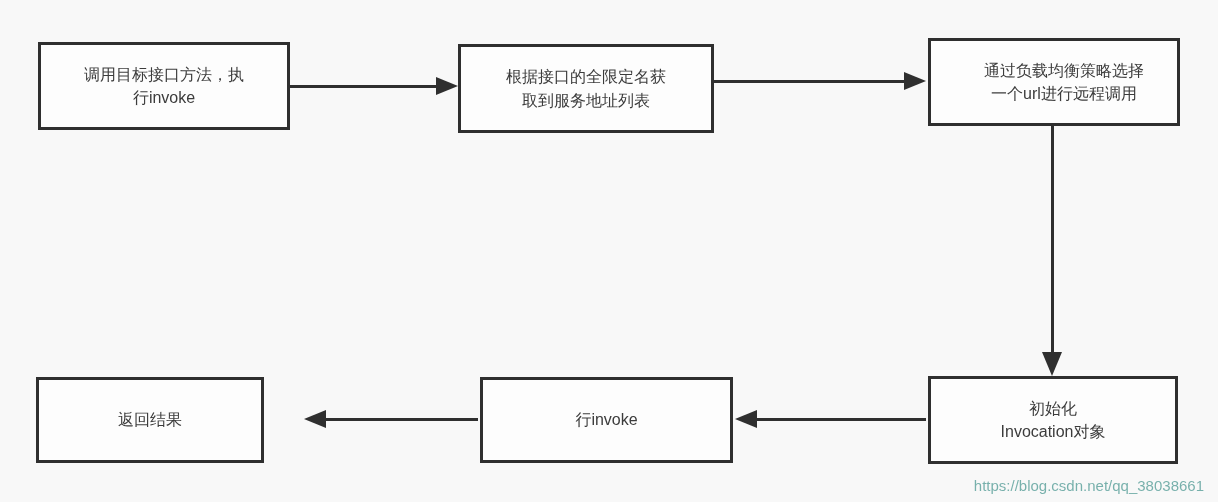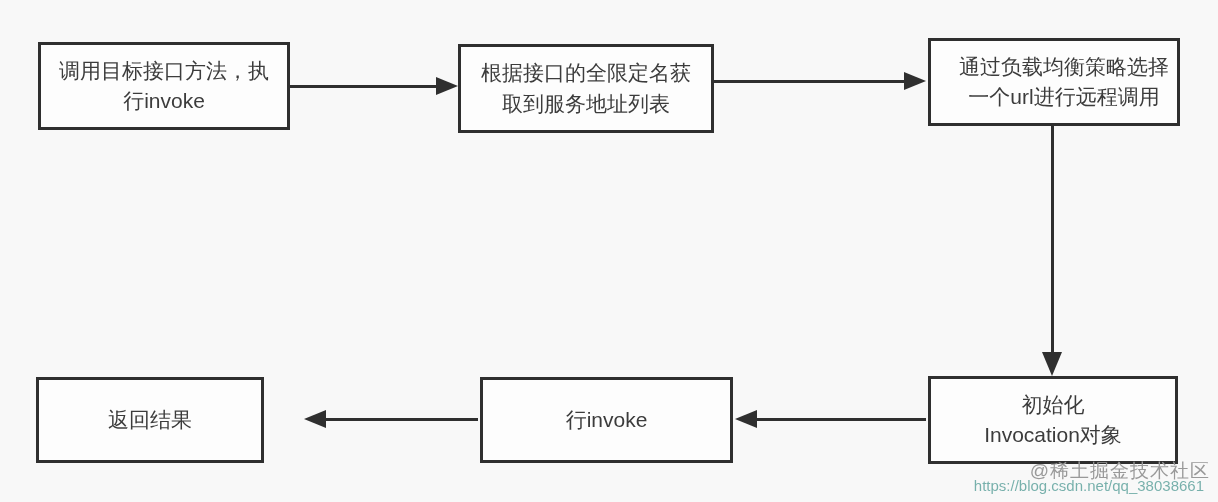--- a/index.html
+++ b/index.html
@@ -14,21 +14,21 @@
   .node {
     position: absolute;
     box-sizing: border-box;
     background: #fdfdfd;
     border: 3px solid #2f2f2f;
     display: flex;
     align-items: center;
     justify-content: center;
     text-align: center;
     color: #3c3c3c;
-    font-size: 21px;
+    font-size: 16px;
     line-height: 1.45;
   }
   .node span { white-space: pre-line; }
   .n1 { left: 38px;  top: 42px;  width: 252px; height: 88px; }
   .n2 { left: 458px; top: 44px;  width: 256px; height: 89px; }
   .n3 { left: 928px; top: 38px;  width: 252px; height: 88px; padding-left: 20px; }
   .n4 { left: 928px; top: 376px; width: 250px; height: 88px; }
   .n5 { left: 480px; top: 377px; width: 253px; height: 86px; }
   .n6 { left: 36px;  top: 377px; width: 228px; height: 86px; }
 
@@ -102,16 +102,15 @@
 
   <div class="shaft a3-shaft"></div>
   <div class="head down a3-head"></div>
 
   <div class="shaft a4-shaft"></div>
   <div class="head left a4-head"></div>
 
   <div class="shaft a5-shaft"></div>
   <div class="head left a5-head"></div>
 
-  <div class="watermark">@稀土掘金技术社区</div>
   <div class="watermark-url">https://blog.csdn.net/qq_38038661</div>
 
 </div>
 
 </body></html>

